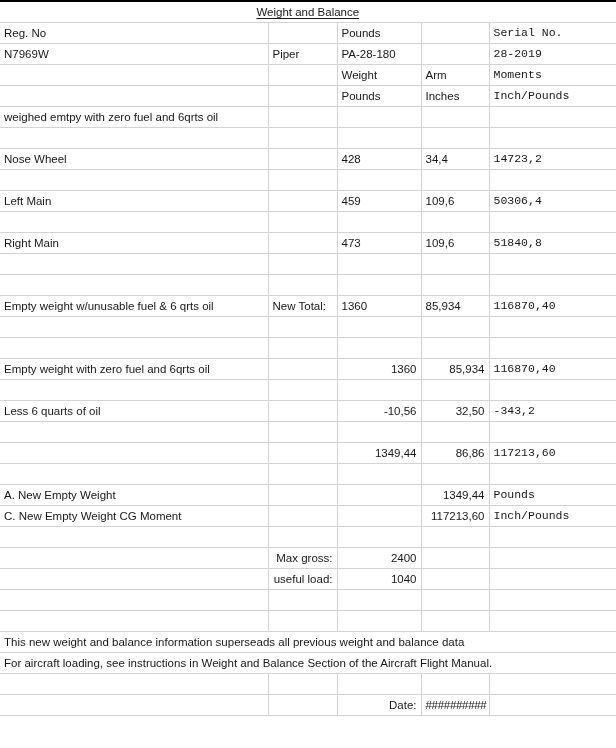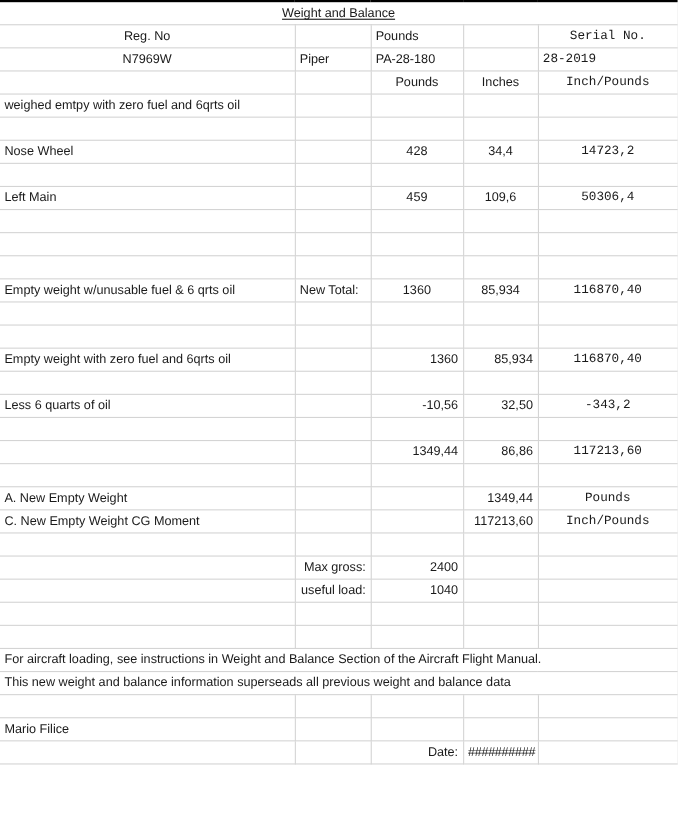--- a/index.html
+++ b/index.html
@@ -32,21 +32,21 @@
     line-height: 20px;
   }
   
   col.c-a { width: 268px; }
   col.c-b { width: 69px; }
   col.c-c { width: 84px; }
   col.c-d { width: 68px; }
   col.c-e { width: 127px; }
 
   .al  { text-align: left; }
-  .ac  { text-align: center; }
+  .ac  { text-align: left; }
   .ar  { text-align: right; }
 
   
   .tb-top    { border-top: 2px solid #000000; }
   .tb-bottom { border-bottom: 2px solid #000000; }
   .no-r      { border-right: none; font-family: Liberation Mono, monospace; }
 
   .title-cell {
     font-size: 15px;
     text-align: center;
@@ -92,20 +92,27 @@
     </tr>
 
     <tr>
       <td class="ac tb-bottom">N7969W</td>
       <td class="al tb-bottom">Piper</td>
       <td class="al tb-bottom">PA-28-180</td>
       <td class="tb-bottom"></td>
       <td class="al tb-bottom no-r">28-2019</td>
     </tr>
 
+    <tr>
+      <td></td>
+      <td></td>
+      <td class="ac">Weight</td>
+      <td class="ac">Arm</td>
+      <td class="ac no-r">Moments</td>
+    </tr>
 
     <tr>
       <td class="tb-bottom"></td>
       <td class="tb-bottom"></td>
       <td class="ac tb-bottom">Pounds</td>
       <td class="ac tb-bottom">Inches</td>
       <td class="ac tb-bottom no-r">Inch/Pounds</td>
     </tr>
 
     <tr>
@@ -149,20 +156,27 @@
     </tr>
 
     <tr>
       <td></td>
       <td></td>
       <td></td>
       <td></td>
       <td class="no-r"></td>
     </tr>
 
+    <tr>
+      <td class="al">Right Main</td>
+      <td></td>
+      <td class="ac">473</td>
+      <td class="ac">109,6</td>
+      <td class="ac no-r">51840,8</td>
+    </tr>
 
     <tr>
       <td></td>
       <td></td>
       <td></td>
       <td></td>
       <td class="no-r"></td>
     </tr>
 
     <tr>
@@ -296,42 +310,35 @@
 
     <tr>
       <td></td>
       <td></td>
       <td></td>
       <td></td>
       <td class="no-r"></td>
     </tr>
 
     <tr>
+      <td class="al para" colspan="5">This new weight and balance information superseads all previous weight and balance data</td>
+    </tr>
+
+    <tr>
       <td class="al para" colspan="5">For aircraft loading, see instructions in Weight and Balance Section of the Aircraft Flight Manual.</td>
     </tr>
 
     <tr>
-      <td class="al para" colspan="5">This new weight and balance information superseads all previous weight and balance data</td>
-    </tr>
-
-    <tr>
       <td class="tb-bottom"></td>
       <td class="tb-bottom"></td>
       <td class="tb-bottom"></td>
       <td class="tb-bottom"></td>
       <td class="tb-bottom no-r"></td>
     </tr>
 
-    <tr>
-      <td class="al">Mario Filice</td>
-      <td></td>
-      <td></td>
-      <td></td>
-      <td class="no-r"></td>
-    </tr>
 
     <tr>
       <td class="tb-bottom"></td>
       <td class="tb-bottom"></td>
       <td class="ar tb-bottom">Date:</td>
       <td class="al tb-bottom hashes">##########</td>
       <td class="tb-bottom no-r"></td>
     </tr>
 
   </tbody>

